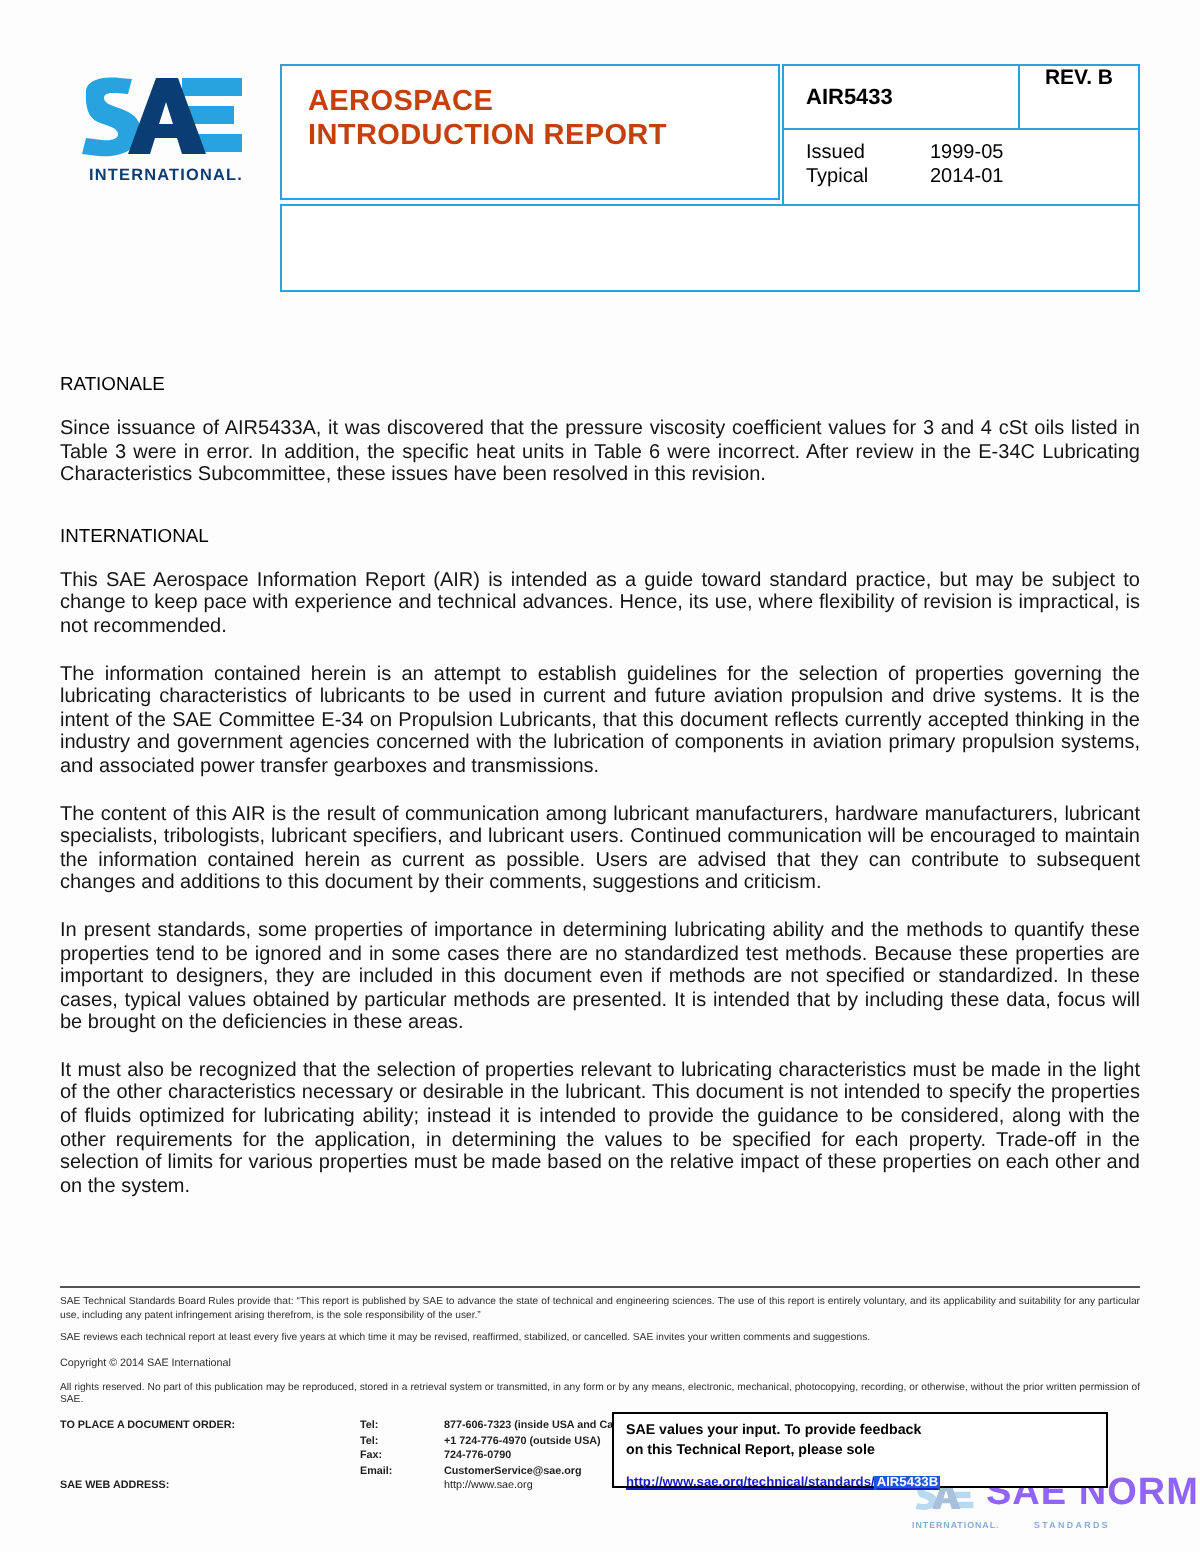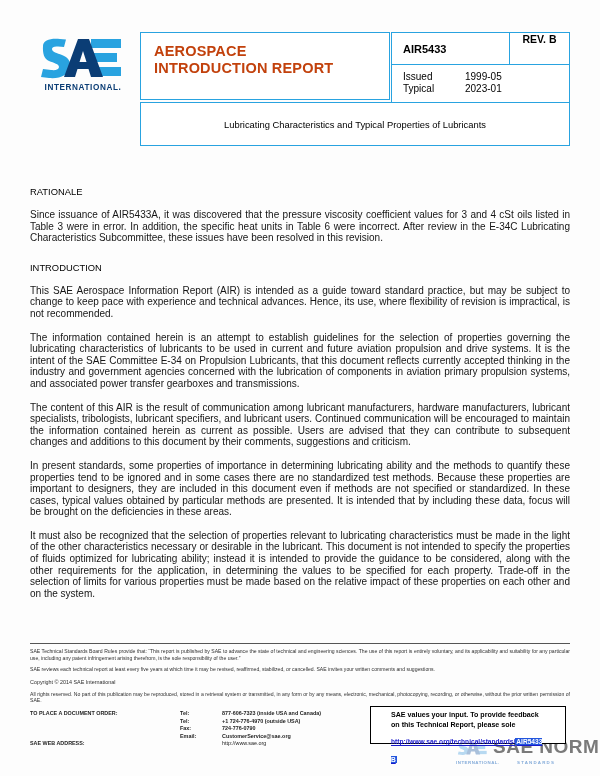--- a/index.html
+++ b/index.html
@@ -160,25 +160,25 @@
     border-collapse: collapse;
   }
   .contact-tbl td { padding: 0; vertical-align: top; }
   .c-label { width: 150px; font-weight: bold; }
   .c-key { width: 42px; font-weight: bold; }
   .c-val { white-space: nowrap; }
   .c-bold { font-weight: bold; }
 
   .feedback-box {
     position: absolute;
-    right: 4px; top: -4px;
-    width: 196px; height: 38px;
+    right: 16px; top: -4px;
+    width: 248px; height: 38px;
     border: 1.4px solid #000;
     background: #fff;
-    padding: 4px 20px;
+    padding: 4px 6px;
     z-index: 5;
   }
   .feedback-box div {
     font-size: 7.1px;
     line-height: 9.6px;
     font-weight: bold;
   }
   .feedback-box a {
     color: #1919cc;
     text-decoration: underline;
@@ -194,21 +194,21 @@
     left: 455px; top: 736px;
     width: 145px; height: 36px;
     z-index: 1;
     opacity: 0.95;
   }
   .wm-text {
     position: absolute;
     left: 38px; top: 0px;
     font-size: 19px;
     font-weight: bold;
-    color: #737373;
+    color: #8b5cf6;
     letter-spacing: 0.5px;
   }
   .wm-logo {
     position: absolute;
     left: 0; top: 2px;
     opacity: 0.45;
   }
   .wm-sub {
     position: absolute;
     left: 1px; top: 24px;
@@ -265,37 +265,36 @@
         </div>
       </div>
 
       <div class="hdr-dates-box">
         <div class="dt-row">
           <span class="dt-label">Issued</span>
           <span class="dt-val">1999-05</span>
         </div>
         <div class="dt-row">
           <span class="dt-label">Typical</span>
-          <span class="dt-val">2023-01</span>
+          <span class="dt-val">2014-01</span>
         </div>
         <div class="supersede">Superseding AIR5433A</div>
       </div>
 
       <div class="hdr-sub-box">
-        <div>Lubricating Characteristics and Typical Properties of Lubricants</div>
       </div>
 
     </div>
 
     <div class="body-area">
 
       <div class="section-head">RATIONALE</div>
       <p class="para tight">Since issuance of AIR5433A, it was discovered that the pressure viscosity coefficient values for 3 and 4 cSt oils listed in Table 3 were in error.  In addition, the specific heat units in Table 6 were incorrect.  After review in the E-34C Lubricating Characteristics Subcommittee, these issues have been resolved in this revision.</p>
 
-      <div class="section-head" style="margin-top:18px;">INTRODUCTION</div>
+      <div class="section-head" style="margin-top:18px;">INTERNATIONAL</div>
       <p class="para">This SAE Aerospace Information Report (AIR) is intended as a guide toward standard practice, but may be subject to change to keep pace with experience and technical advances. Hence, its use, where flexibility of revision is impractical, is not recommended.</p>
       <p class="para">The information contained herein is an attempt to establish guidelines for the selection of properties governing the lubricating characteristics of lubricants to be used in current and future aviation propulsion and drive systems. It is the intent of the SAE Committee E-34 on Propulsion Lubricants, that this document reflects currently accepted thinking in the industry and government agencies concerned with the lubrication of components in aviation primary propulsion systems, and associated power transfer gearboxes and transmissions.</p>
       <p class="para">The content of this AIR is the result of communication among lubricant manufacturers, hardware manufacturers, lubricant specialists, tribologists, lubricant specifiers, and lubricant users. Continued communication will be encouraged to maintain the information contained herein as current as possible. Users are advised that they can contribute to subsequent changes and additions to this document by their comments, suggestions and criticism.</p>
       <p class="para">In present standards, some properties of importance in determining lubricating ability and the methods to quantify these properties tend to be ignored and in some cases there are no standardized test methods. Because these properties are important to designers, they are included in this document even if methods are not specified or standardized. In these cases, typical values obtained by particular methods are presented. It is intended that by including these data, focus will be brought on the deficiencies in these areas.</p>
       <p class="para">It must also be recognized that the selection of properties relevant to lubricating characteristics must be made in the light of the other characteristics necessary or desirable in the lubricant. This document is not intended to specify the properties of fluids optimized for lubricating ability; instead it is intended to provide the guidance to be considered, along with the other requirements for the application, in determining the values to be specified for each property. Trade-off in the selection of limits for various properties must be made based on the relative impact of these properties on each other and on the system.</p>
 
     </div>
   </div>
 
   <div class="footer">

